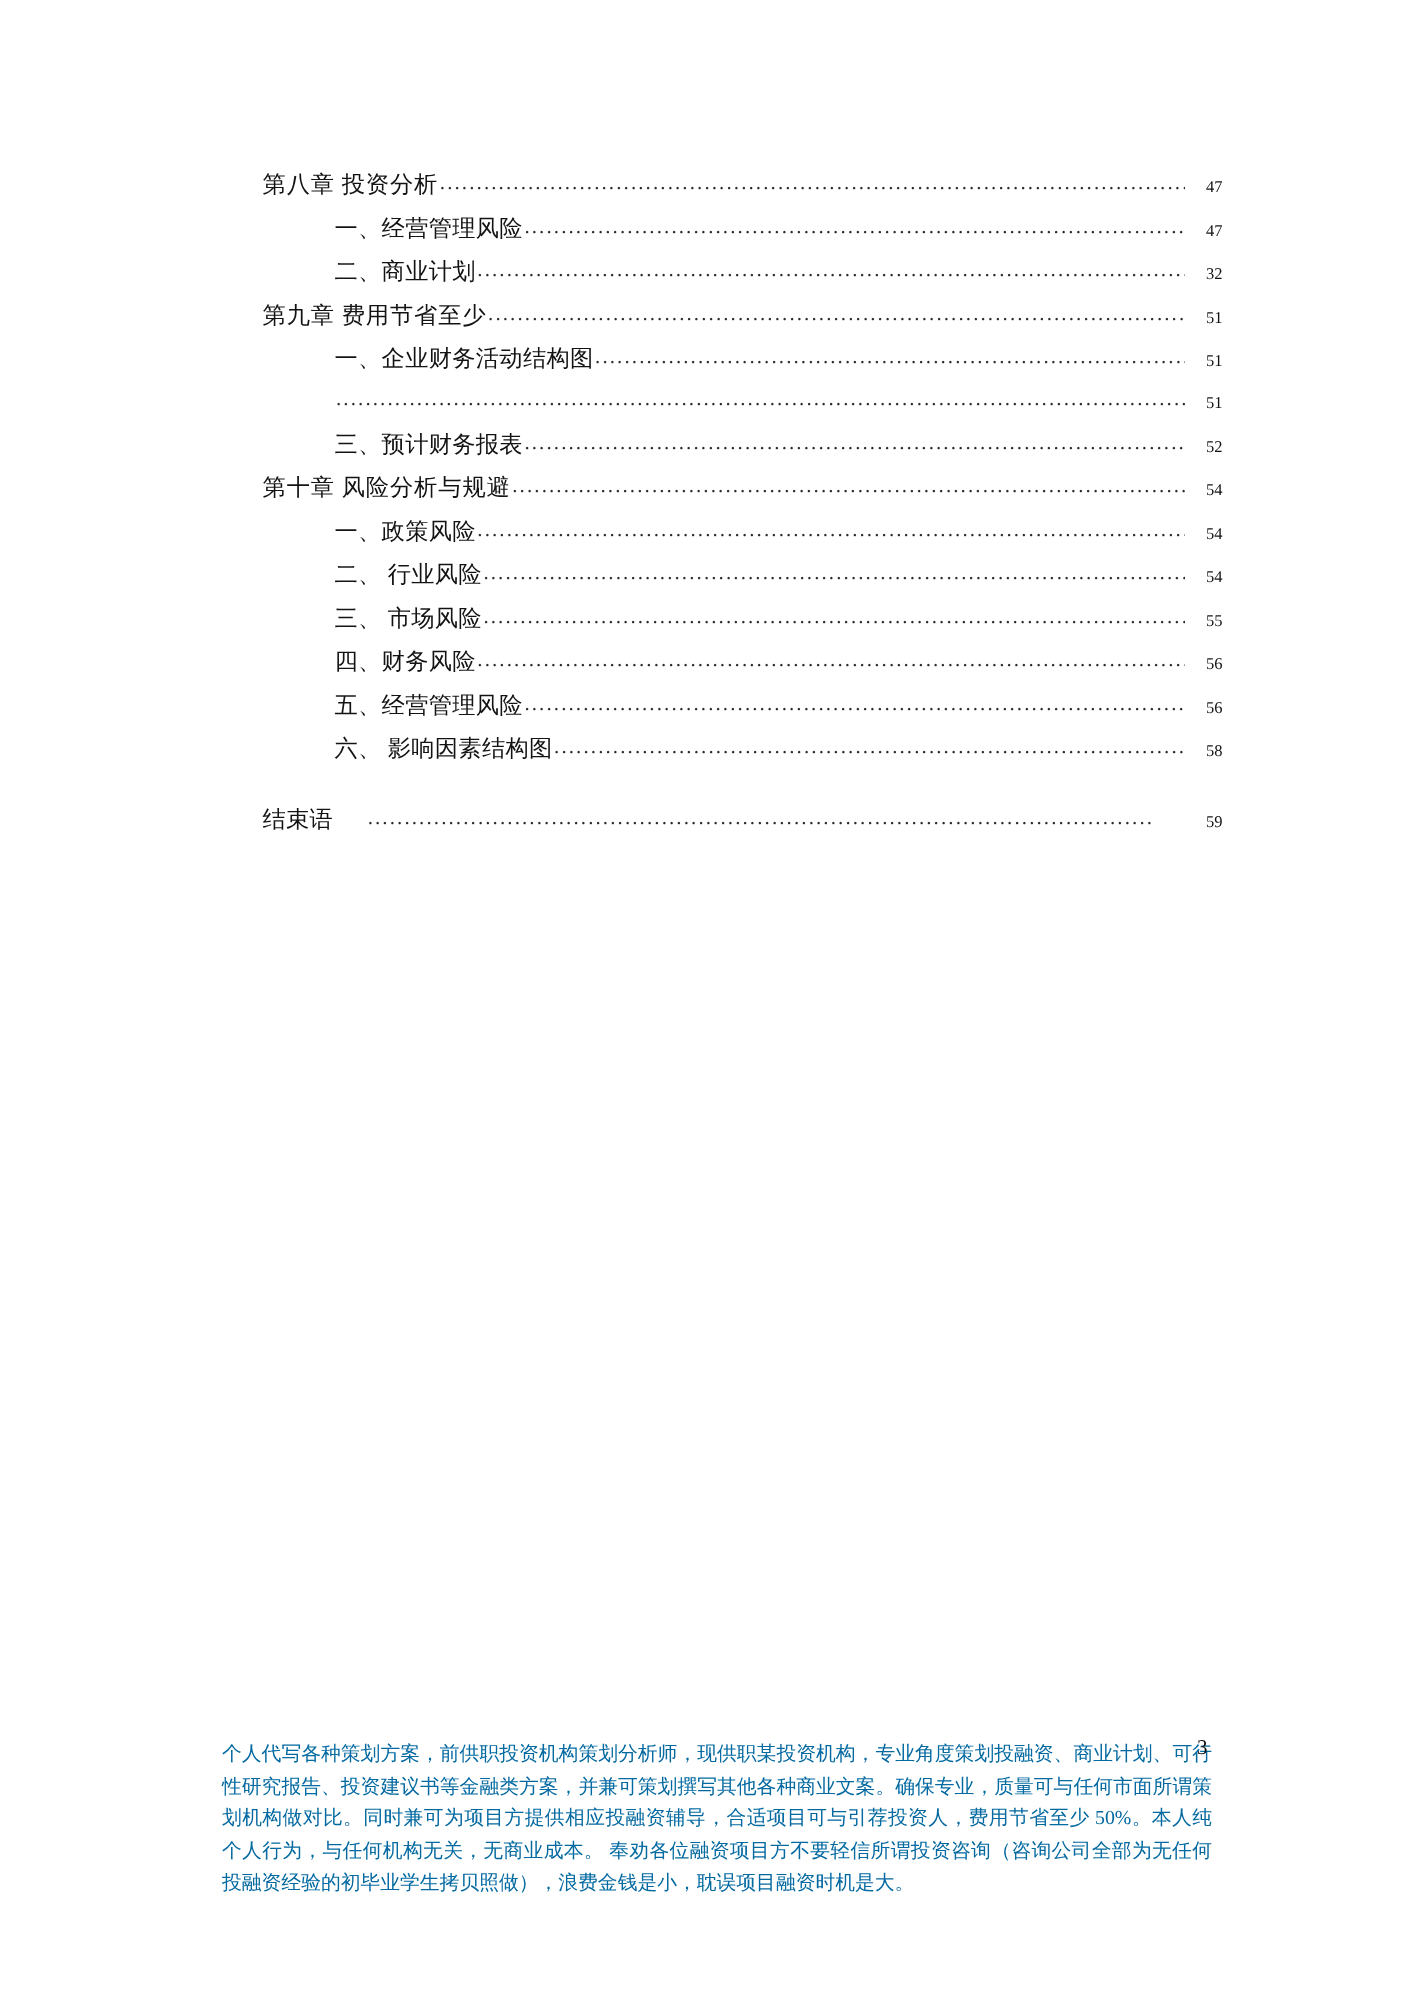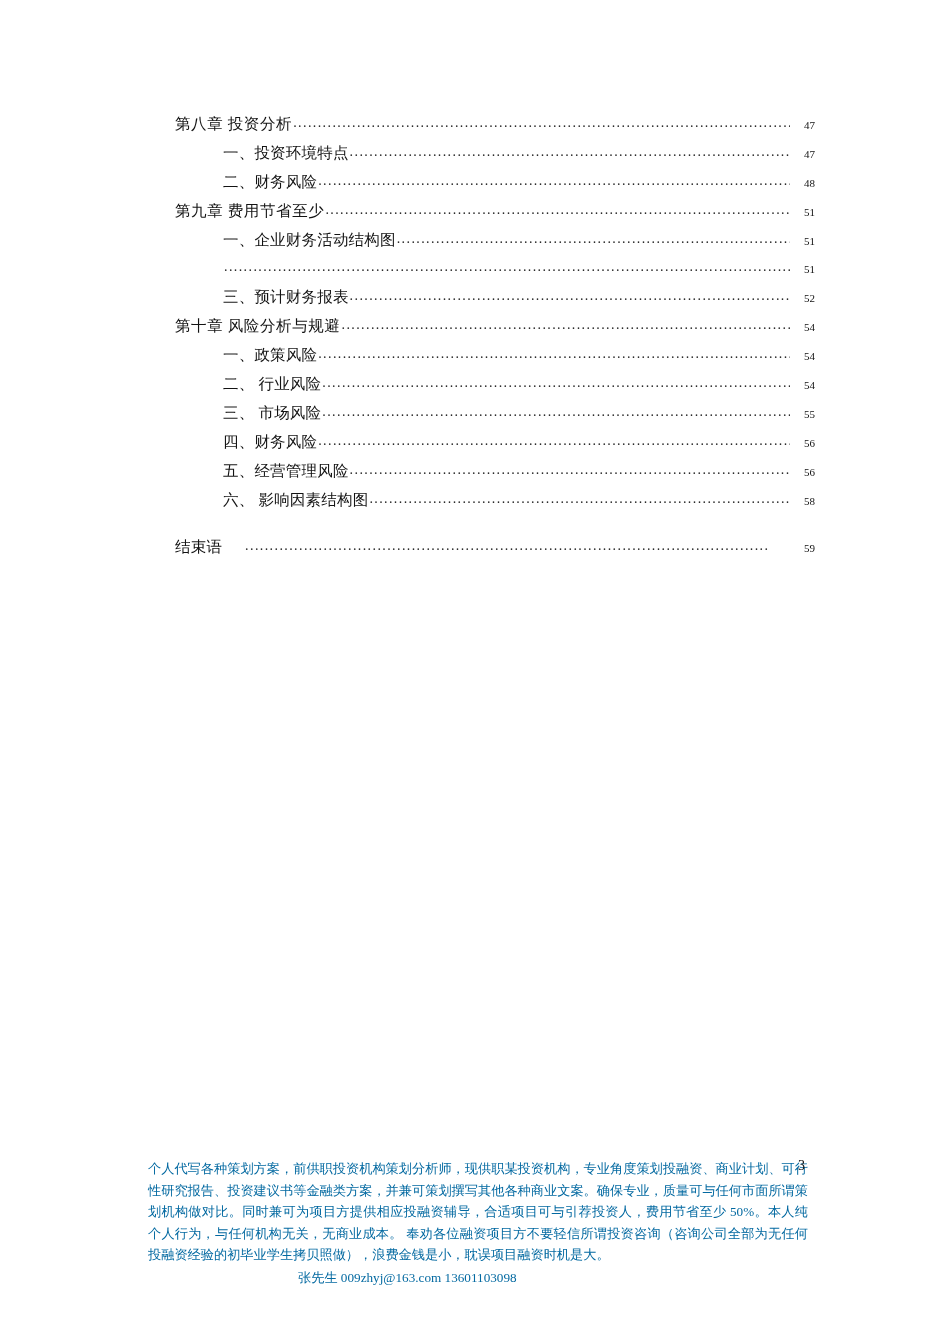--- a/index.html
+++ b/index.html
@@ -100,29 +100,29 @@
 
   <div class="toc">
 
     <div class="toc-row lvl-0 chapter">
       <span class="label">第八章  投资分析</span>
       <span class="dots">...........................................................................................................................</span>
       <span class="page-num">47</span>
     </div>
 
     <div class="toc-row lvl-1">
-      <span class="label">一、投资环境特点</span>
+      <span class="label">一、经营管理风险</span>
       <span class="dots">...........................................................................................................................</span>
       <span class="page-num">47</span>
     </div>
 
     <div class="toc-row lvl-1">
-      <span class="label">二、财务风险</span>
-      <span class="dots">...........................................................................................................................</span>
-      <span class="page-num">48</span>
+      <span class="label">二、商业计划</span>
+      <span class="dots">...........................................................................................................................</span>
+      <span class="page-num">32</span>
     </div>
 
     <div class="toc-row lvl-0 chapter">
       <span class="label">第九章  费用节省至少</span>
       <span class="dots">...........................................................................................................................</span>
       <span class="page-num">51</span>
     </div>
 
     <div class="toc-row lvl-1">
       <span class="label">一、企业财务活动结构图</span>
@@ -186,18 +186,17 @@
     <div class="toc-row lvl-end" style="margin-top:18px;">
       <span class="label">结束语</span>
       <span class="dots">...........................................................................................................................</span>
       <span class="page-num">59</span>
     </div>
 
   </div>
 
   <div class="footer">
     <p>个人代写各种策划方案，前供职投资机构策划分析师，现供职某投资机构，专业角度策划投融资、商业计划、可行性研究报告、投资建议书等金融类方案，并兼可策划撰写其他各种商业文案。确保专业，质量可与任何市面所谓策划机构做对比。同时兼可为项目方提供相应投融资辅导，合适项目可与引荐投资人，费用节省至少 50%。本人纯个人行为，与任何机构无关，无商业成本。    奉劝各位融资项目方不要轻信所谓投资咨询（咨询公司全部为无任何投融资经验的初毕业学生拷贝照做），浪费金钱是小，耽误项目融资时机是大。</p>
-    <span class="contact">张先生 009zhyj@163.com 13601103098</span>
   </div>
 
   <div class="page-number">3</div>
 
 </div>
 
 </body></html>

